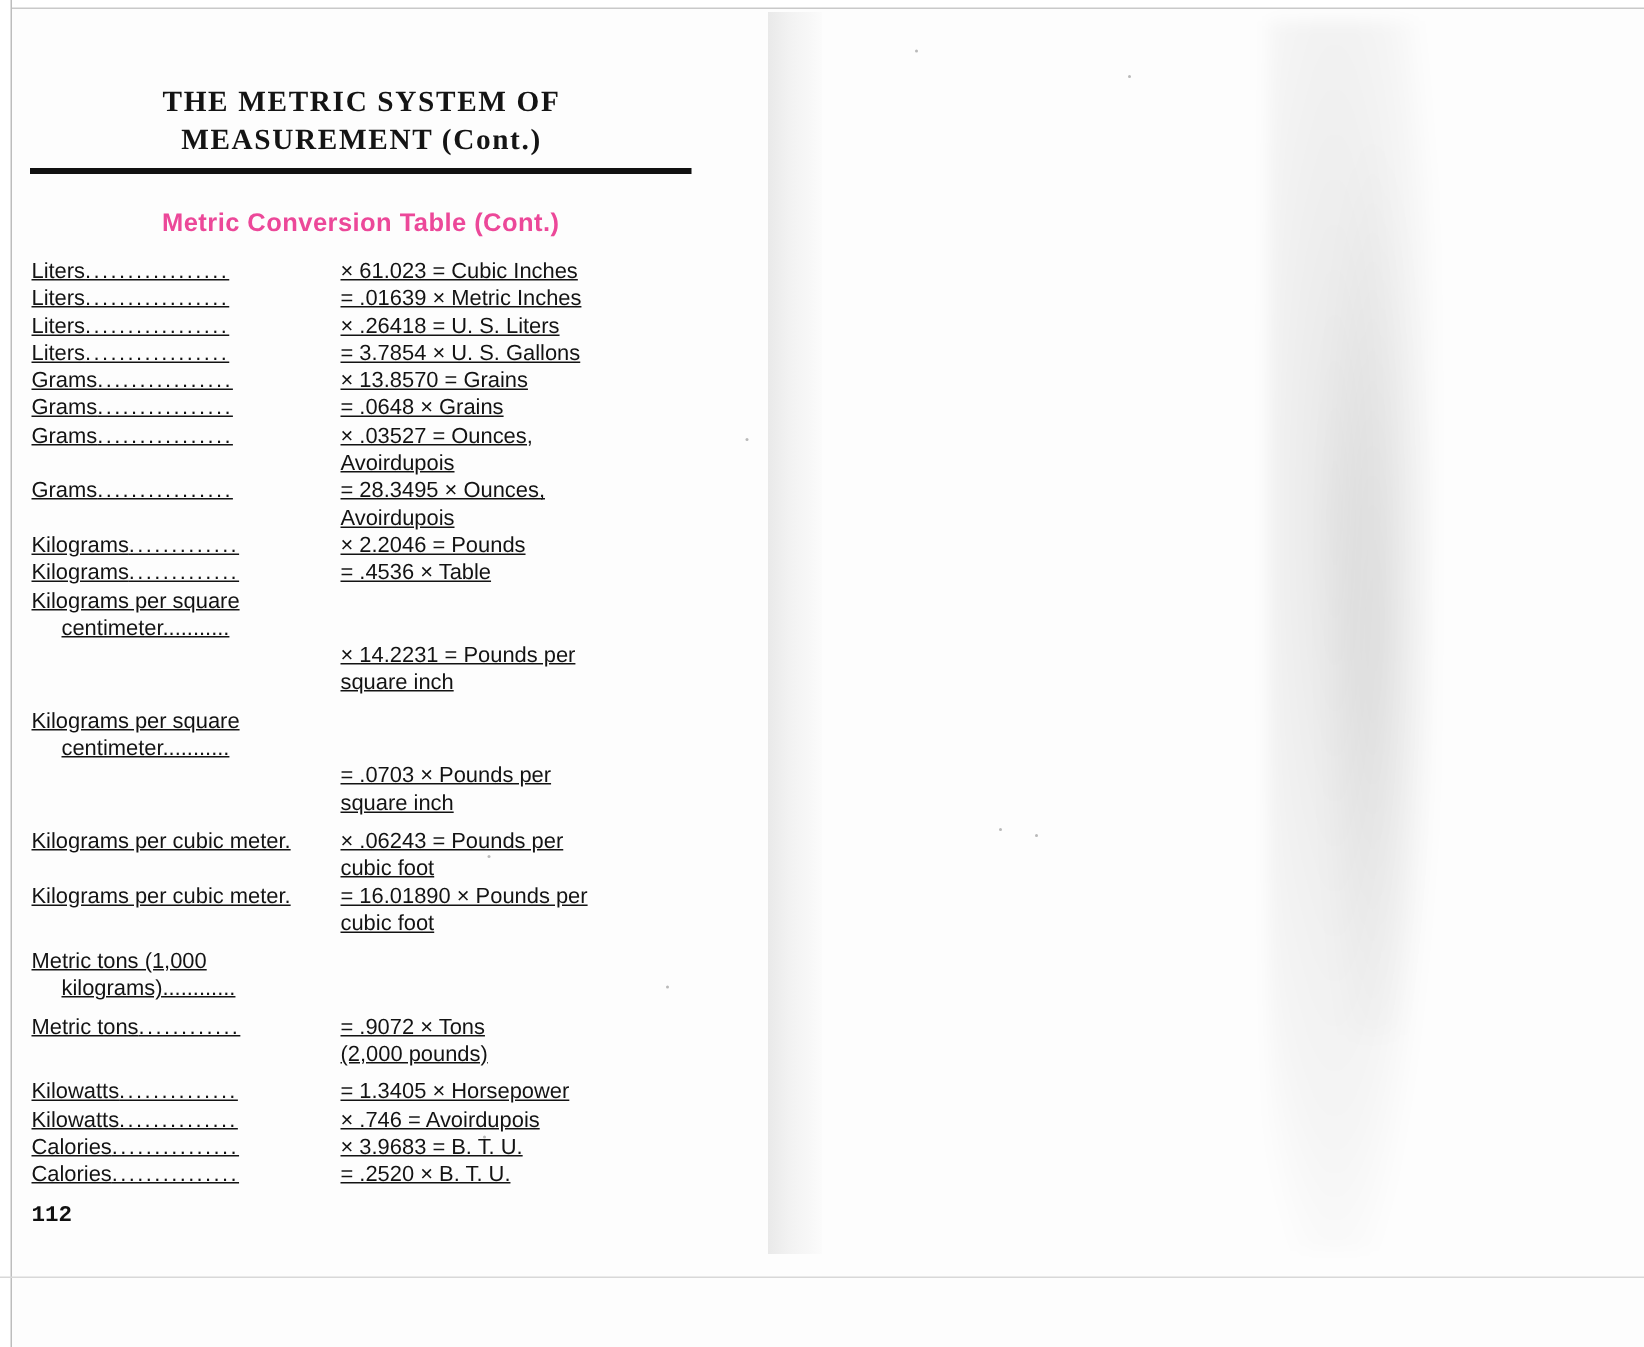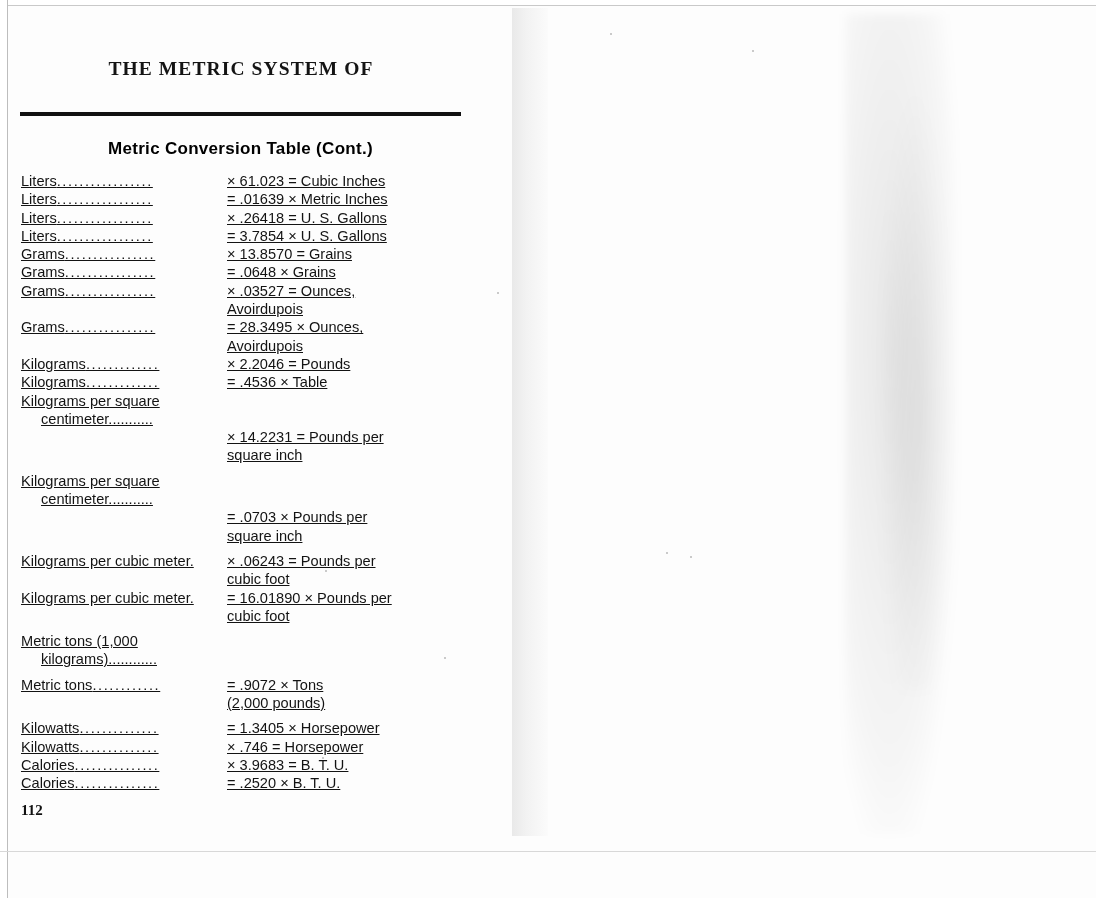--- a/index.html
+++ b/index.html
@@ -106,21 +106,21 @@
   .subtitle {
     position: absolute;
     left: 20px;
     top: 139px;
     width: 441px;
     text-align: center;
     font-family: "Liberation Sans", sans-serif;
     font-weight: bold;
     font-size: 17px;
     letter-spacing: 0.3px;
-    color: #000000;
+    color: #ec4899;
   }
 
   table.conv {
     position: absolute;
     left: 21px;
     top: 172px;
     width: 425px;
     border-collapse: collapse;
     font-size: 14.6px;
     line-height: 18.3px;
@@ -148,21 +148,21 @@
     padding-left: 0;
   }
   .indent {
     padding-left: 20px;
   }
 
   .folio {
     position: absolute;
     left: 21px;
     top: 802px;
-    font-family: Liberation Serif, serif;
+    font-family: Liberation Mono, monospace;
     font-weight: bold;
     font-size: 15px;
     color: #111;
   }
 </style>
 </head>
 <body>
 
 <div id="scan">
   <div class="gutter"></div>
@@ -178,39 +178,40 @@
   <div class="speck" style="left:690px;top:556px"></div>
   <div class="speck" style="left:444px;top:657px"></div>
   <div class="speck" style="left:325px;top:570px"></div>
   <div class="speck" style="left:322px;top:757px"></div>
 </div>
 
 <div id="page">
 
   <div class="title">
     <div>THE METRIC SYSTEM OF</div>
+    <div>MEASUREMENT (Cont.)</div>
   </div>
 
   <div class="rule"></div>
 
   <div class="subtitle">Metric Conversion Table (Cont.)</div>
 
   <table class="conv">
     <tbody>
         <tr class="row">
           <td class="unit"><span>Liters</span><span class="dots">.................</span></td>
           <td class="op"><span>× 61.023 = Cubic Inches</span></td>
         </tr>
         <tr class="row">
           <td class="unit"><span>Liters</span><span class="dots">.................</span></td>
           <td class="op"><span>= .01639 × Metric Inches</span></td>
         </tr>
         <tr class="row">
           <td class="unit"><span>Liters</span><span class="dots">.................</span></td>
-          <td class="op"><span>× .26418 = U. S. Gallons</span></td>
+          <td class="op"><span>× .26418 = U. S. Liters</span></td>
         </tr>
         <tr class="row">
           <td class="unit"><span>Liters</span><span class="dots">.................</span></td>
           <td class="op"><span>= 3.7854 × U. S. Gallons</span></td>
         </tr>
         <tr class="row">
           <td class="unit"><span>Grams</span><span class="dots">................</span></td>
           <td class="op"><span>× 13.8570 = Grains</span></td>
         </tr>
         <tr class="row">
@@ -264,21 +265,21 @@
         <tr class="row gap">
           <td class="unit"><span>Metric tons</span><span class="dots">............</span></td>
           <td class="op"><span>= .9072 × Tons</span><span class="cont">(2,000 pounds)</span></td>
         </tr>
         <tr class="row gap">
           <td class="unit"><span>Kilowatts</span><span class="dots">..............</span></td>
           <td class="op"><span>= 1.3405 × Horsepower</span></td>
         </tr>
         <tr class="row">
           <td class="unit"><span>Kilowatts</span><span class="dots">..............</span></td>
-          <td class="op"><span>× .746 = Horsepower</span></td>
+          <td class="op"><span>× .746 = Avoirdupois</span></td>
         </tr>
         <tr class="row">
           <td class="unit"><span>Calories</span><span class="dots">...............</span></td>
           <td class="op"><span>× 3.9683 = B. T. U.</span></td>
         </tr>
         <tr class="row">
           <td class="unit"><span>Calories</span><span class="dots">...............</span></td>
           <td class="op"><span>= .2520 × B. T. U.</span></td>
         </tr>
       </tbody>

